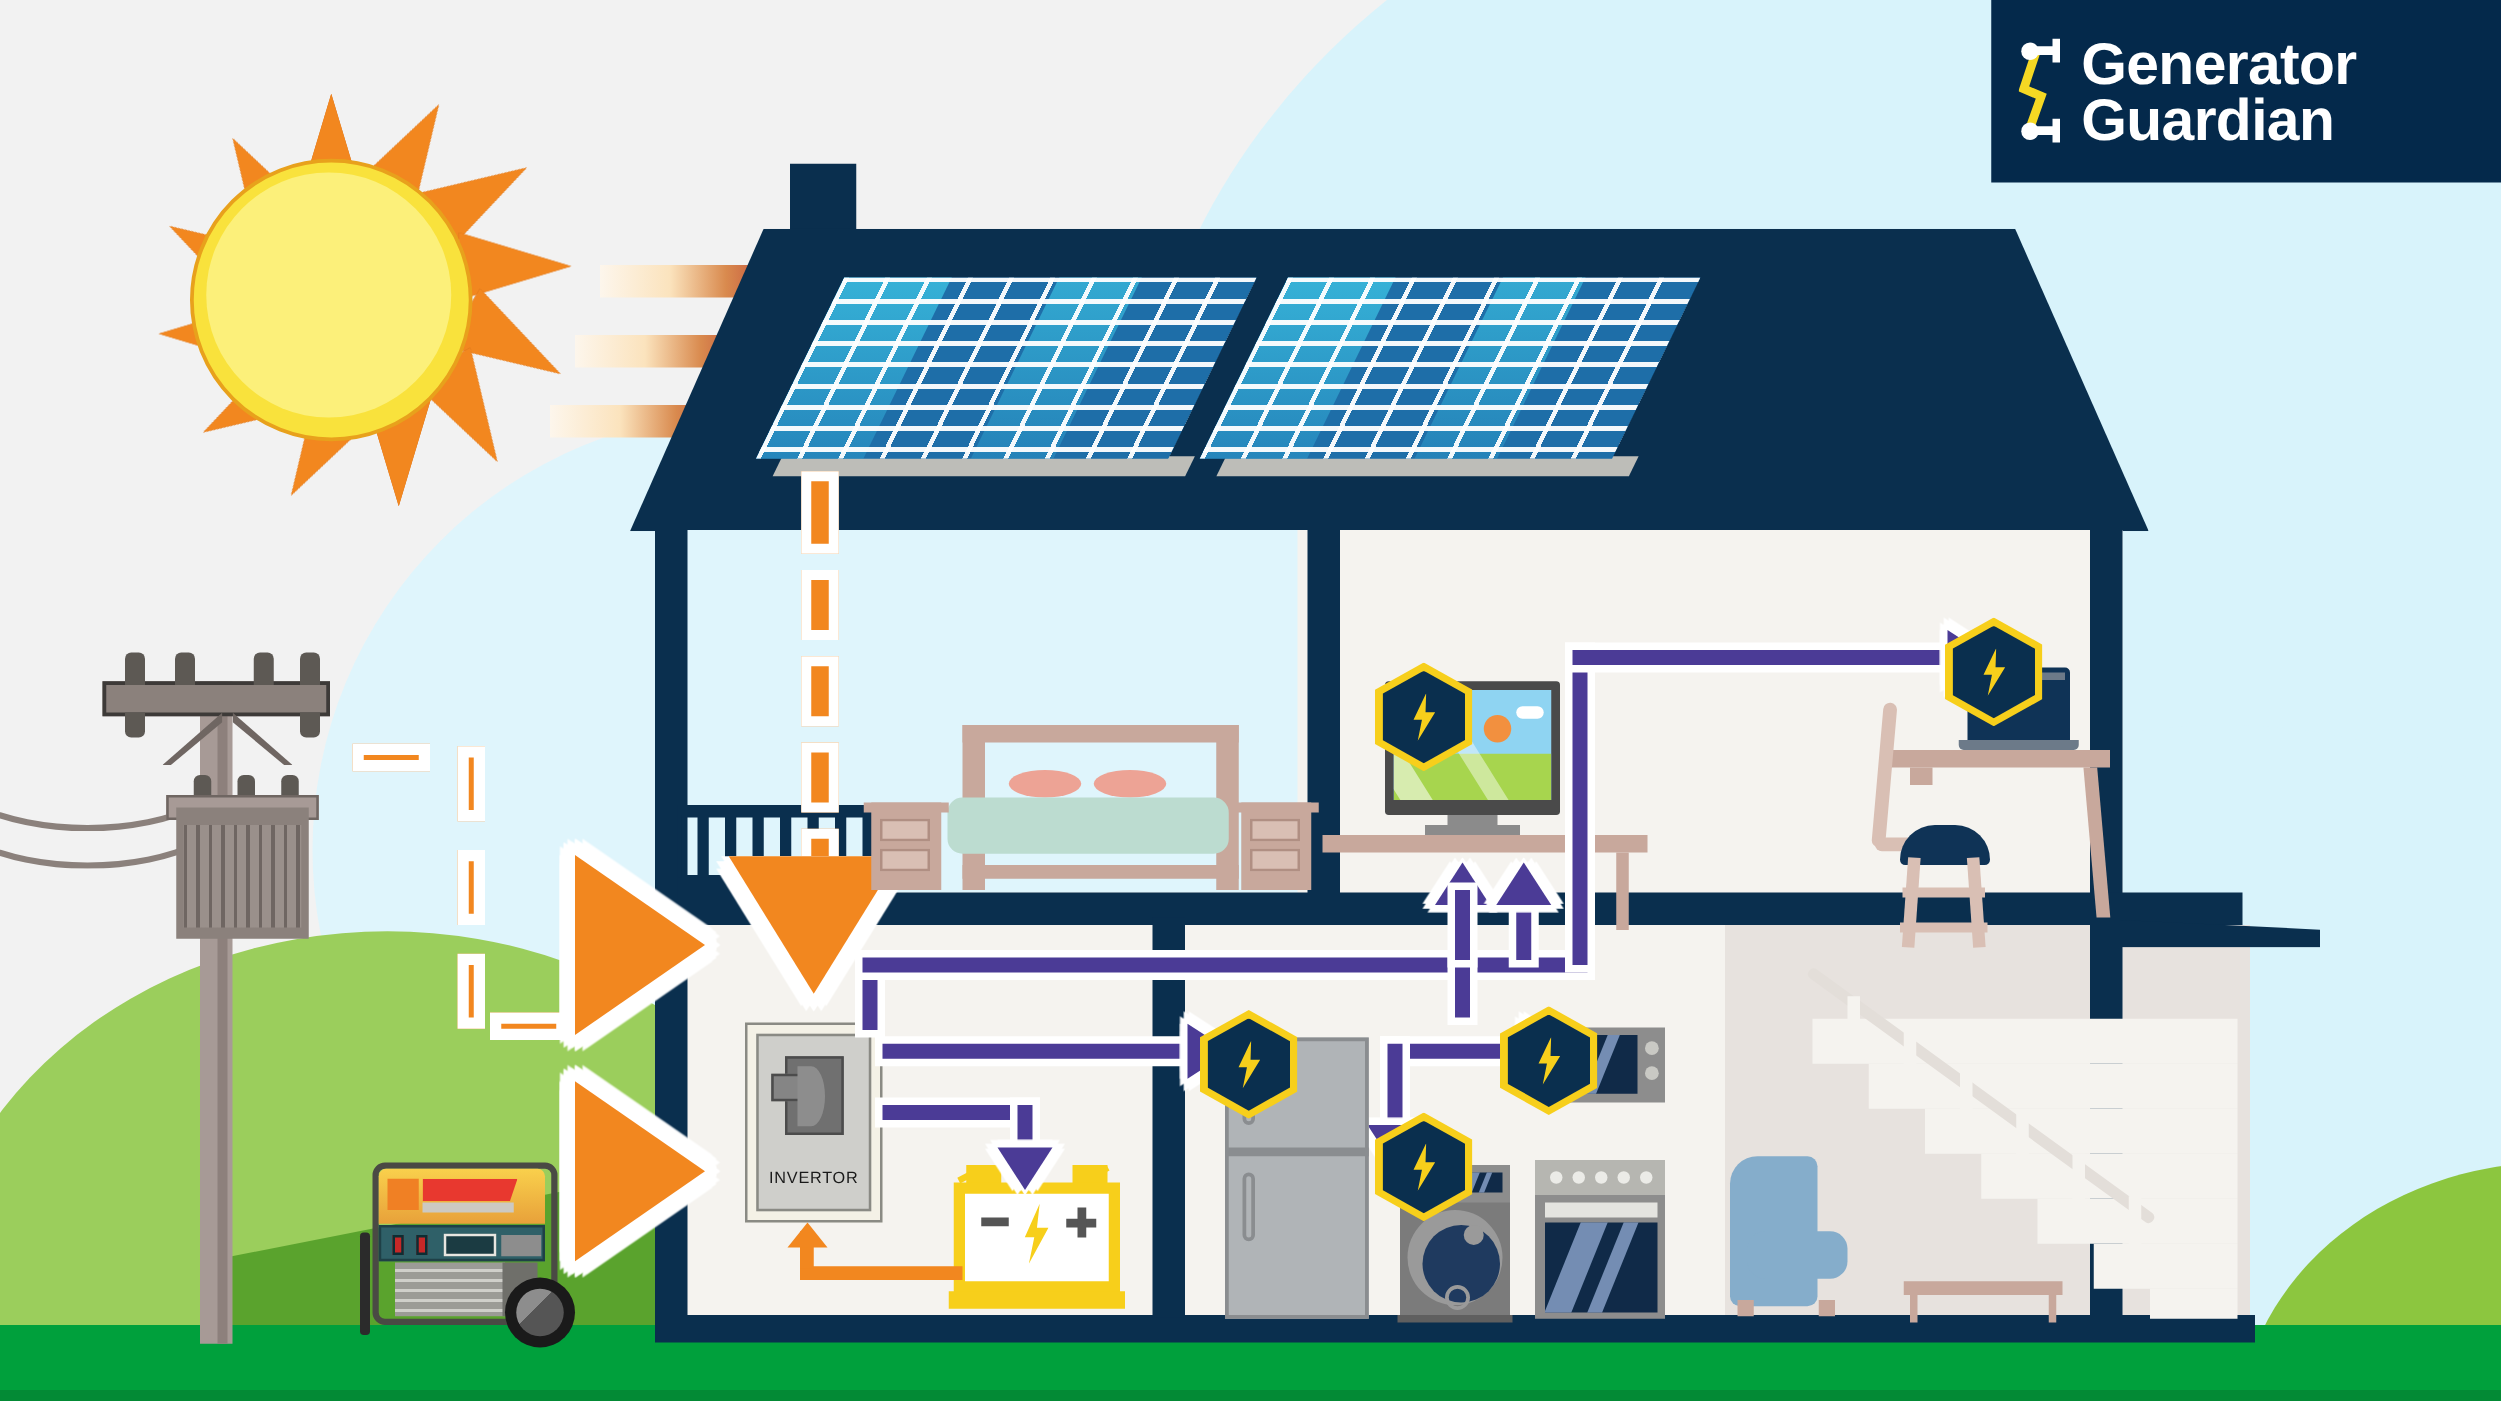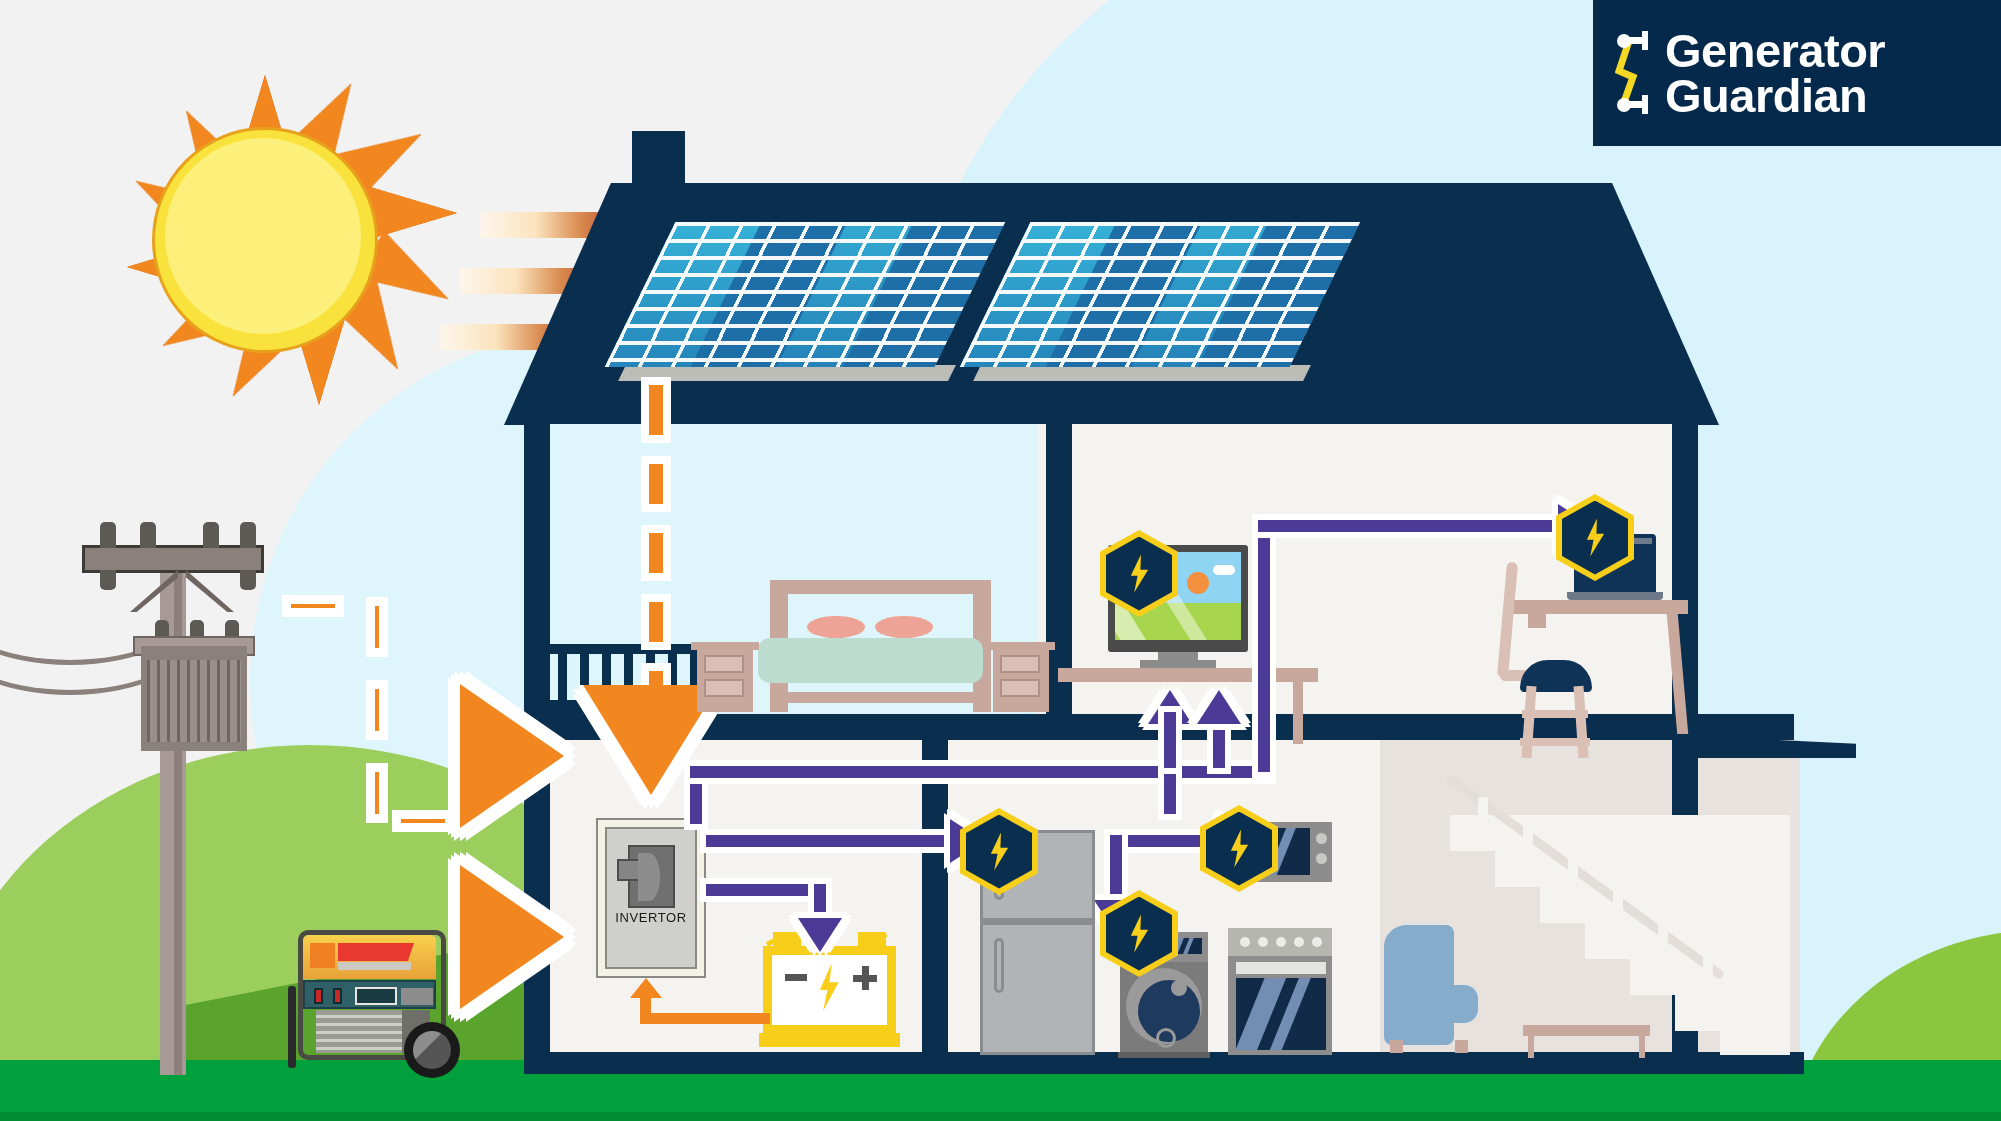--- a/index.html
+++ b/index.html
@@ -252,21 +252,21 @@
   }
   .inv-icon::before{
     content:''; position:absolute; left:-13px; top:12px; width:20px;height:18px;
     background:#858585; border:2px solid #4c4c4c;
   }
   .inv-icon::after{
     content:''; position:absolute; left:8px; top:6px; width:22px;height:48px;
     background:#8d8d8d; border-radius:0 60% 60% 0;
   }
   .inv-label{
-    margin-top:2px; font-size:13px; color:#1a1a1a; letter-spacing:.6px;
+    margin-top:26px; font-size:13px; color:#1a1a1a; letter-spacing:.6px;
     font-family:"Liberation Sans", sans-serif;
   }
 
   
   .bat{ left:763px; top:930px; width:133px; height:120px; }
   .bat-body{ position:absolute; left:0; top:16px; width:133px;height:94px;
     background:#f7cf1b; }
   .bat-face{ position:absolute; left:9px; top:25px; width:115px;height:70px; background:#fff; }
   .bat-cap{ position:absolute; width:28px;height:18px; background:#f7cf1b; top:2px; }
   .bat-base{ position:absolute; left:-4px; top:103px; width:141px;height:14px; background:#f7cf1b; }

